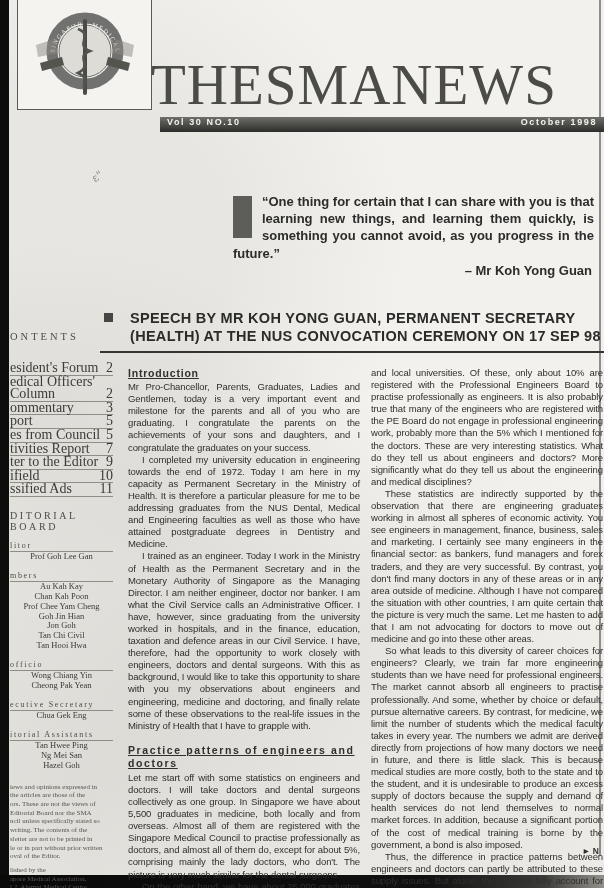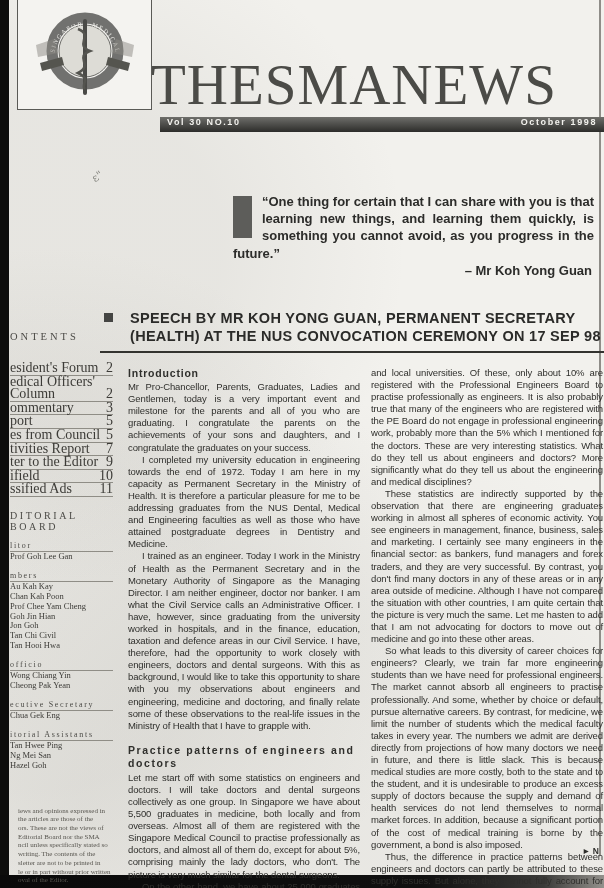--- a/index.html
+++ b/index.html
@@ -43,28 +43,28 @@
   .bullet{position:absolute;left:-26px;top:4px;width:9px;height:9px;background:#454543;}
 
   .sidebar{position:absolute;left:10px;top:331px;width:103px;
     font-family:"Liberation Serif","DejaVu Serif",serif;color:#3c3b37;}
   .toc-title{font-size:10.5px;letter-spacing:3px;color:#4c4b47;margin-bottom:20px;}
   .toc-row{display:flex;justify-content:space-between;align-items:flex-end;
     border-bottom:1px solid #8f8d86;font-size:14px;line-height:12.6px;}
   .eb-title{margin-top:13px;font-size:10px;letter-spacing:2.6px;color:#4c4b47;}
   .eb-head{font-size:8px;letter-spacing:1.7px;border-bottom:1px solid #8f8d86;
     margin-top:8px;line-height:11px;color:#4c4b47;}
-  .eb-name{font-size:8.5px;line-height:9.9px;}
-  .disclaimer{margin-top:36px;font-size:7px;line-height:8.7px;color:#57554f;padding-left:8px;}
+  .eb-name{font-size:8.5px;line-height:9.9px;text-align:center;}
+  .disclaimer{margin-top:12px;font-size:7px;line-height:8.7px;color:#57554f;}
   .contact{margin-top:5px;font-size:7px;line-height:8.7px;color:#57554f;}
 
   .article{position:absolute;left:128px;top:367px;width:476px;display:flex;gap:11px;}
   .col{width:232px;text-align:justify;font-size:9.5px;line-height:12.1px;color:#2f2f2c;
     letter-spacing:-0.1px;}
-  .col h3{font-size:10.5px;font-weight:bold;letter-spacing:.8px;margin:0 0 2px 0;text-align:left;}
+  .col h3{font-size:10.5px;font-weight:bold;letter-spacing:.8px;margin:0 0 2px 0;text-align:left;text-decoration:underline;}
   .col h3.second{margin-top:12px;letter-spacing:1.6px;line-height:13px;}
   .col p{margin:0;text-indent:14px;}
   .col p.noindent{text-indent:0;}
   .next-marker{position:absolute;right:5px;top:846px;font-size:8.5px;font-weight:bold;color:#2f2f2c;}
 </style>
 </head>
 <body>
 
 <div class="page">
 

